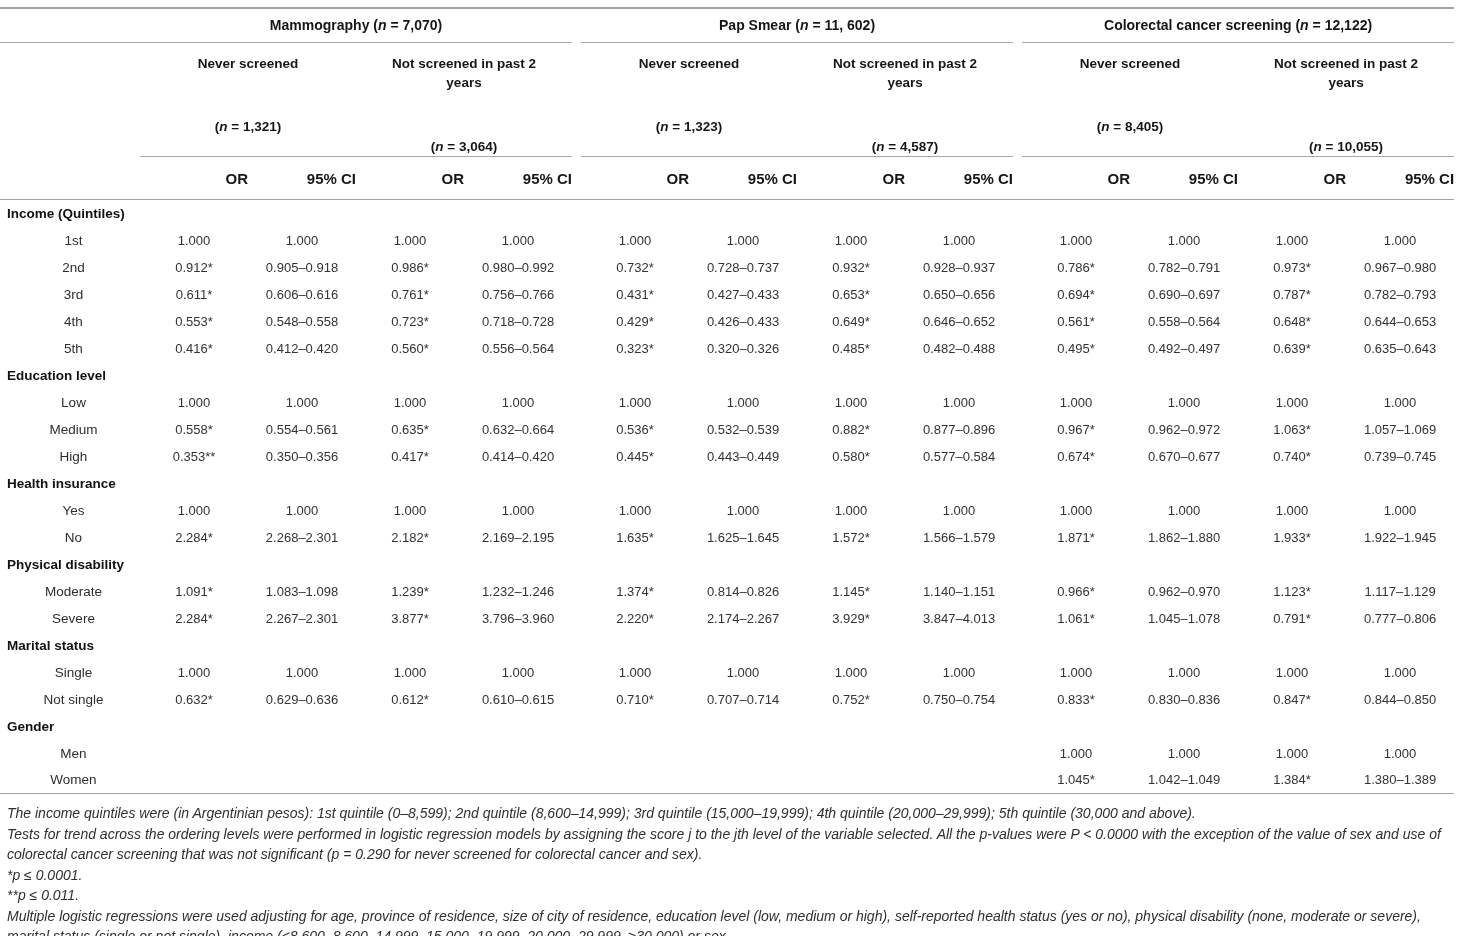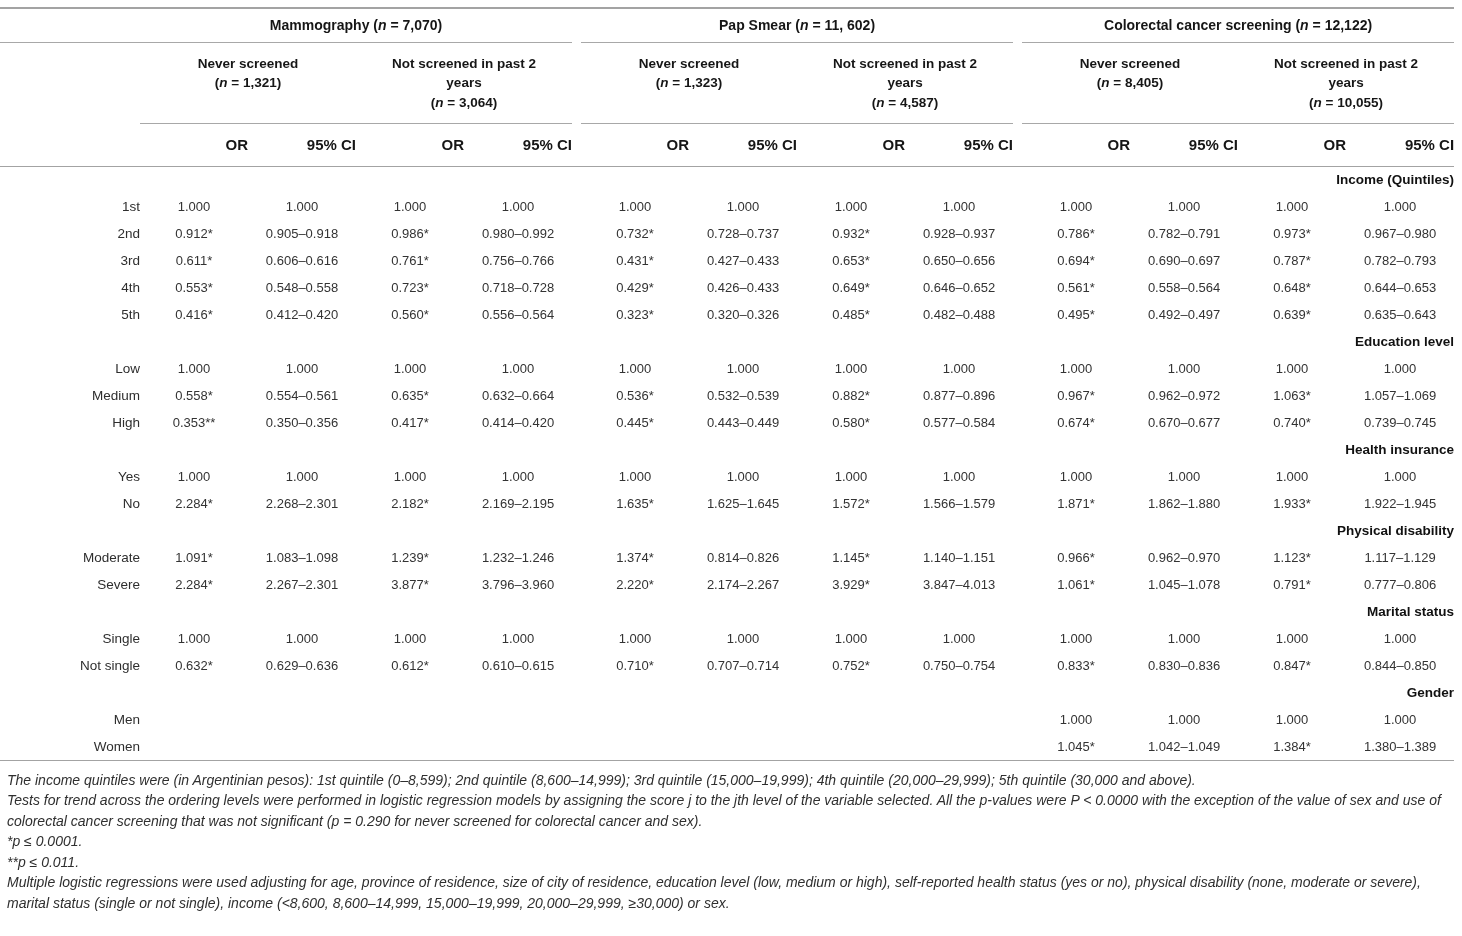--- a/index.html
+++ b/index.html
@@ -27,32 +27,32 @@
 
   
   tr.group-row th { height: 34px; vertical-align: middle; font-size: 14px; }
   tr.group-row th.group, tr.group-row th.stub { border-bottom: 1px solid #a8a8a8; }
   tr.group-row th.gap { border-bottom: none; }
 
   
   tr.subgroup-row th { height: 81px; vertical-align: top; padding-top: 11px; font-size: 13.5px; }
   tr.subgroup-row th.sub { border-bottom: 1px solid #a8a8a8; }
   .sub-label { max-width: 178px; margin: 0 auto; line-height: 1.45; }
-  .sub-n { line-height: 1.45; }
+  .sub-n { line-height: 1.45; margin-top: 44px; }
 
   
   tr.measure-row th { height: 43px; vertical-align: middle; font-size: 15px; border-bottom: 1.5px solid #a3a3a3; text-align: right; }
 
   th { text-align: center; }
 
   
   tbody td { height: 27px; vertical-align: middle; font-size: 13px; color: #333333; }
   tbody td.val { text-align: center; white-space: nowrap; }
-  tbody td.row-label { text-align: right; padding-left: 7px; font-size: 13.5px; color: #2e2e2e; }
-  tbody td.section-label { text-align: right; padding-left: 7px; font-size: 13.5px; font-weight: bold; color: #111111; }
+  tbody td.row-label { text-align: center; padding-left: 7px; font-size: 13.5px; color: #2e2e2e; }
+  tbody td.section-label { text-align: left; padding-left: 7px; font-size: 13.5px; font-weight: bold; color: #111111; }
   tbody tr:last-child td { border-bottom: 1.5px solid #a3a3a3; }
 
   
   .footnotes { padding: 9px 8px 0 7px; }
   .fn {
     font-style: italic;
     font-size: 14px;
     line-height: 20.5px;
     color: #2f2f2f;
   }

